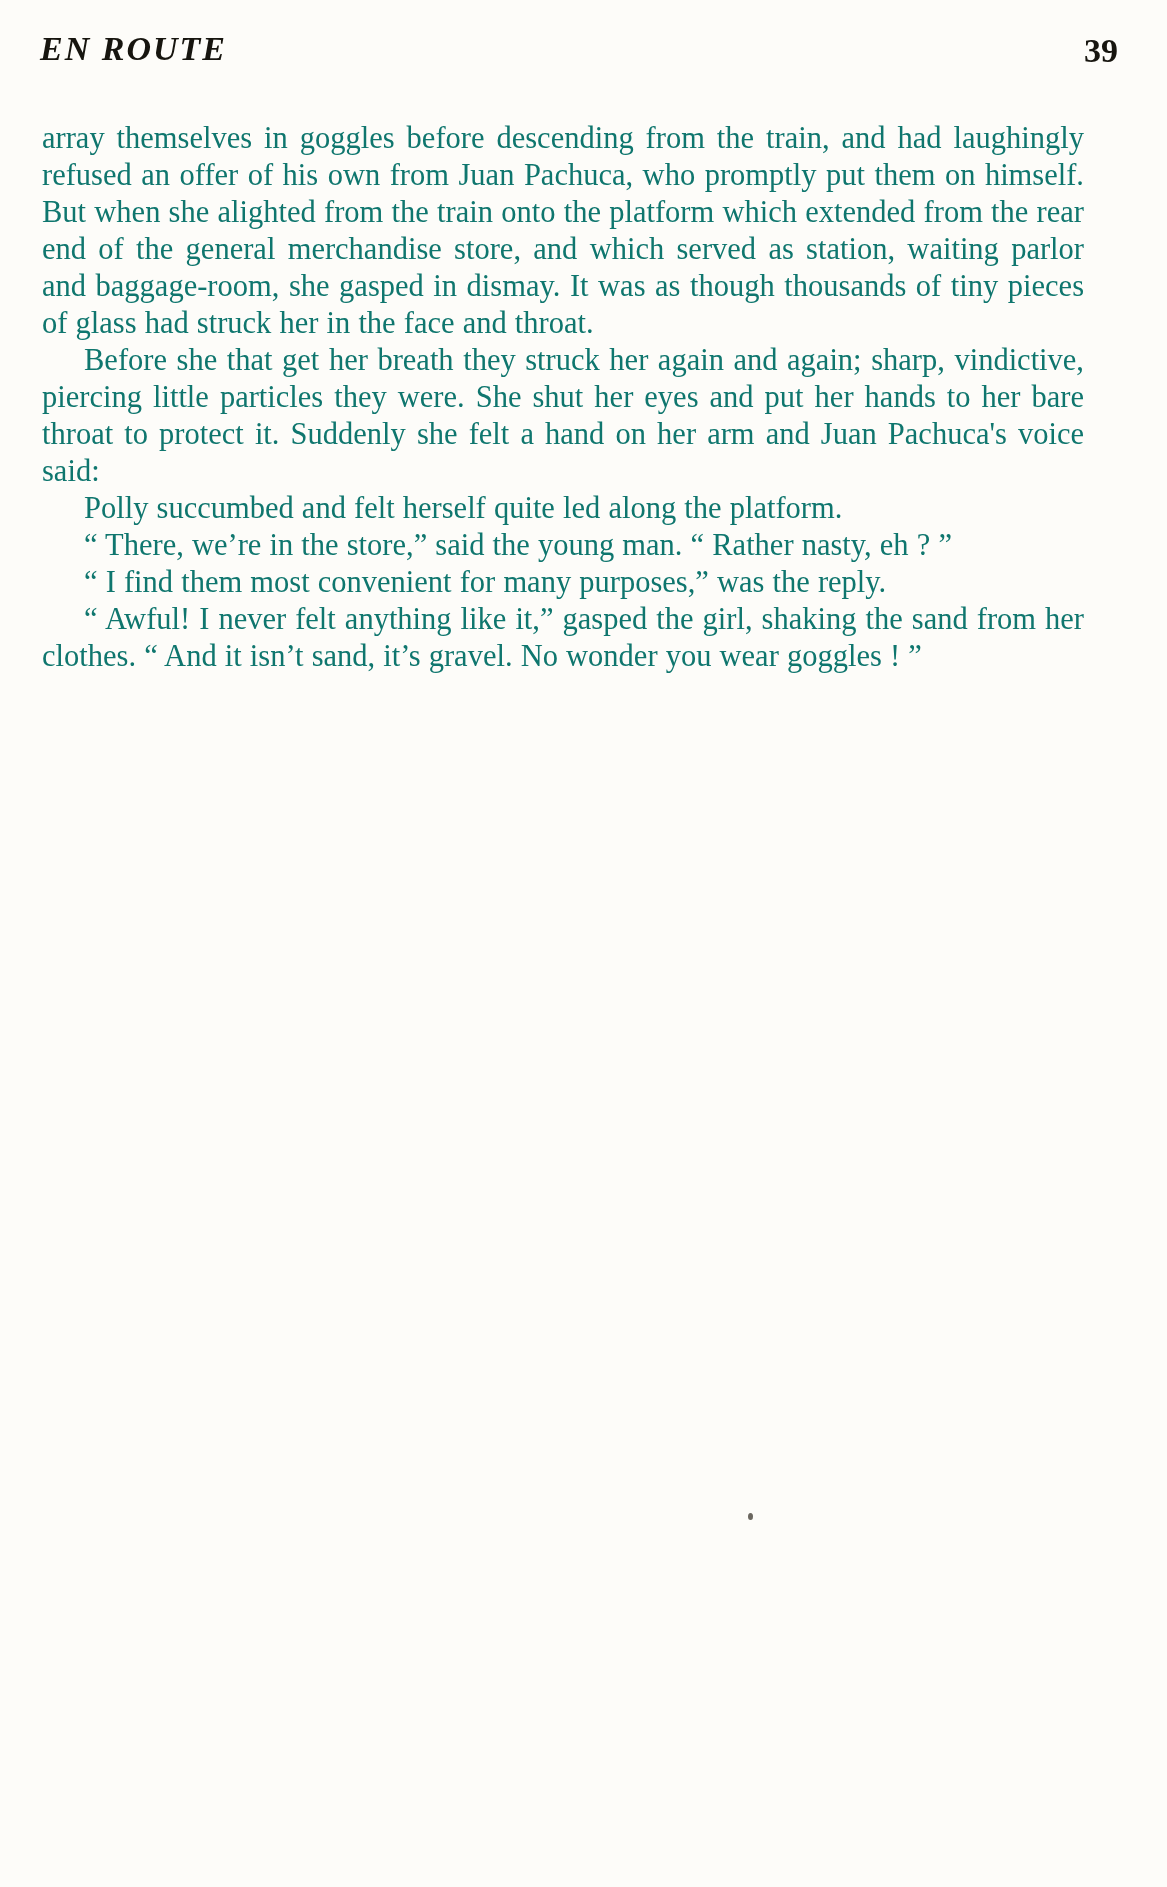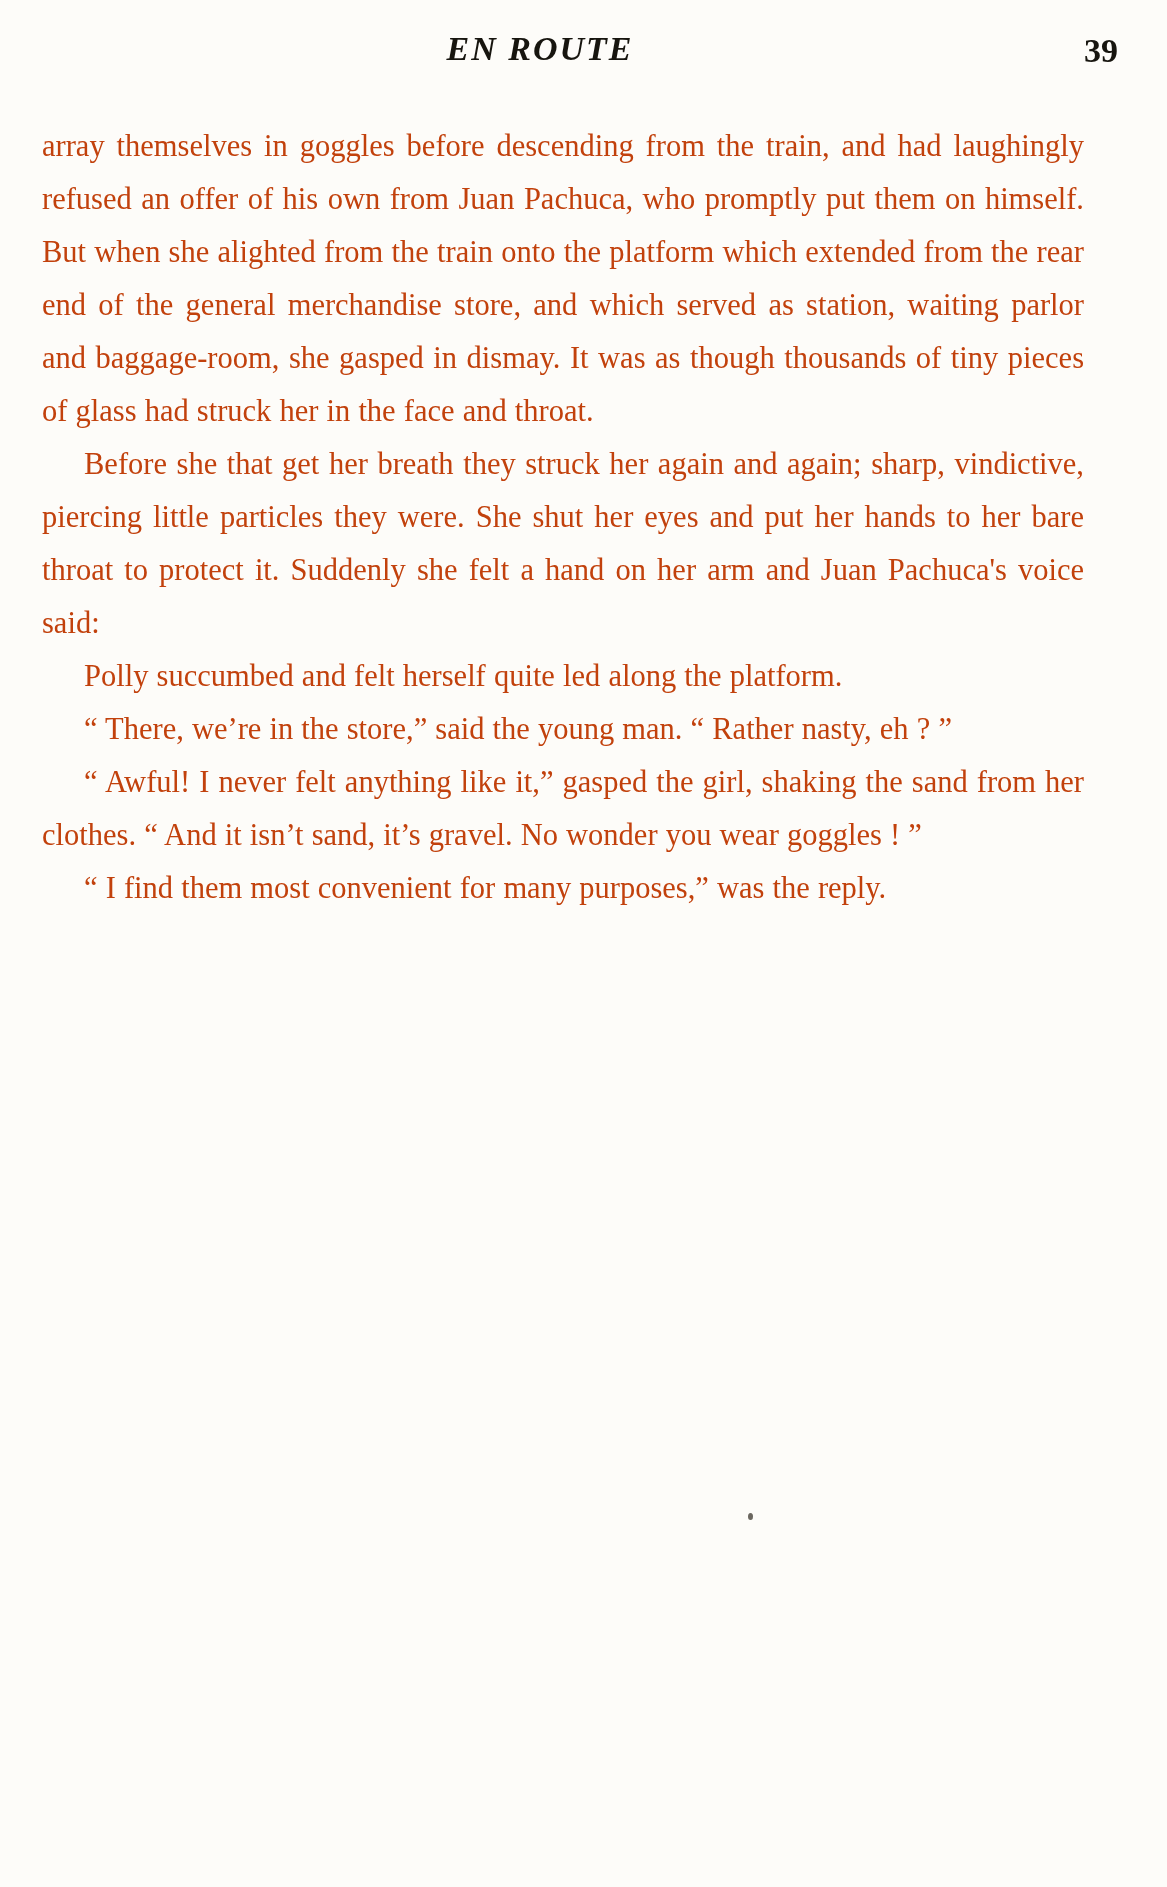--- a/index.html
+++ b/index.html
@@ -28,21 +28,21 @@
     left: 40px;
     top: 30px;
     width: 1087px;
     height: 60px;
   }
   .running-title {
     position: absolute;
     left: 0;
     top: 0;
     width: 1000px;
-    text-align: center;
+    text-align: left;
     font-family: "Liberation Serif", serif;
     font-style: italic;
     font-weight: bold;
     font-size: 34px;
     letter-spacing: 2px;
     color: #17150f;
   }
   .folio {
     position: absolute;
     right: 9px;
@@ -51,23 +51,23 @@
     font-weight: bold;
     font-size: 34px;
     color: #17150f;
   }
   .textblock {
     position: absolute;
     left: 42px;
     top: 120px;
     width: 1042px;
     font-size: 30.5px;
-    line-height: 53px;
+    line-height: 37px;
     text-align: justify;
-    color: #c2410c;
+    color: #0f766e;
   }
   .textblock p {
     margin: 0;
     text-indent: 0;
     word-spacing: 0.5px;
   }
   .textblock p.indent {
     text-indent: 42px;
   }
   .stray-mark {
@@ -89,19 +89,19 @@
   <div class="header">
     <div class="running-title">EN ROUTE</div>
     <div class="folio">39</div>
   </div>
 
   <div class="textblock">
     <p>array themselves in goggles before descending from the train, and had laughingly refused an offer of his own from Juan Pachuca, who promptly put them on himself.  But when she alighted from the train onto the platform which extended from the rear end of the general merchandise store, and which served as station, waiting parlor and baggage-room, she gasped in dismay.  It was as though thousands of tiny pieces of glass had struck her in the face and throat.</p>
     <p class="indent">Before she that get her breath they struck her again and again; sharp, vindictive, piercing little particles they were.  She shut her eyes and put her hands to her bare throat to protect it.  Suddenly she felt a hand on her arm and Juan Pachuca's voice said:</p>
     <p class="indent">Polly succumbed and felt herself quite led along the platform.</p>
     <p class="indent">“ There, we’re in the store,” said the young man. “ Rather nasty, eh ? ”</p>
+    <p class="indent">“ I find them most convenient for many purposes,” was the reply.</p>
     <p class="indent">“ Awful!  I never felt anything like it,” gasped the girl, shaking the sand from her clothes.  “ And it isn’t sand, it’s gravel.  No wonder you wear goggles ! ”</p>
-    <p class="indent">“ I find them most convenient for many purposes,” was the reply.</p>
   </div>
 
   <div class="stray-mark"></div>
 
 </div>
 
 </body></html>

